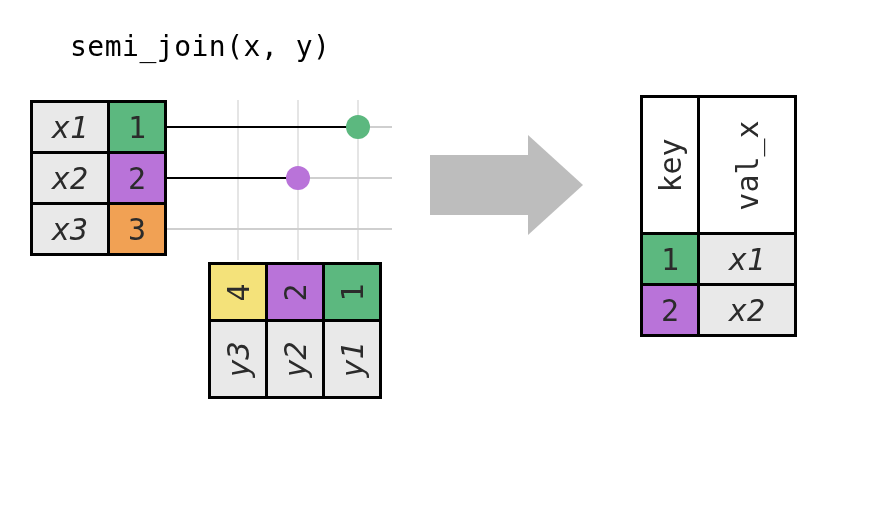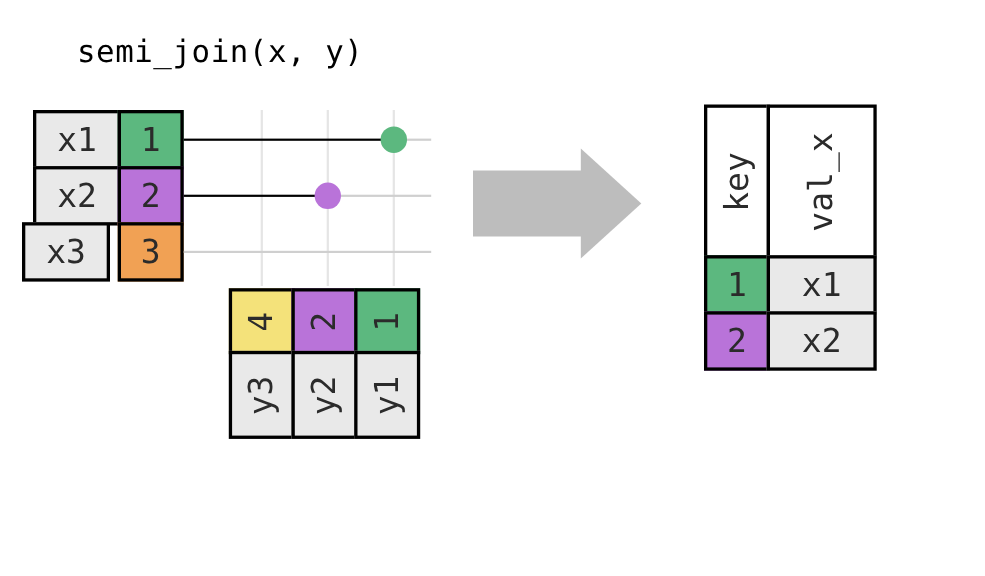--- a/index.html
+++ b/index.html
@@ -30,21 +30,21 @@
     justify-content: center;
     font-size: 30px;
     color: #2b2b2b;
     background: #e9e9e9;
   }
   .cell.narrow { width: 60px; }
   .green  { background: #5cb87f; }
   .purple { background: #b973d9; }
   .orange { background: #f1a154; }
   .yellow { background: #f4e27a; }
-  .grey   { background: #e9e9e9; }
+  .grey   { background: #e9e9e9; font-style: italic; }
   .white  { background: #ffffff; }
 
   .rot {
     transform: rotate(-90deg);
   }
   .line {
     position: absolute;
     height: 2px;
     background: #000;
   }
@@ -83,21 +83,21 @@
 <body>
 
 <div class="title">semi_join(x, y)</div>
 
 <div class="cell grey" style="left:30px;  top:100px;">x1</div>
 <div class="cell narrow green" style="left:107px; top:100px;">1</div>
 
 <div class="cell grey" style="left:30px;  top:151px;">x2</div>
 <div class="cell narrow purple" style="left:107px; top:151px;">2</div>
 
-<div class="cell grey" style="left:20px;  top:202px;">x3</div>
+<div class="cell grey" style="left:30px;  top:202px;">x3</div>
 <div class="cell narrow orange" style="left:107px; top:202px;">3</div>
 
 <div class="vguide" style="left:237px; top:100px; height:160px;"></div>
 <div class="vguide" style="left:297px; top:100px; height:160px;"></div>
 <div class="vguide" style="left:357px; top:100px; height:160px;"></div>
 
 <div class="line" style="left:167px; top:126px; width:190px;"></div>
 <div class="line grey" style="left:357px; top:126px; width:35px;"></div>
 <div class="line" style="left:167px; top:177px; width:130px;"></div>
 <div class="line grey" style="left:297px; top:177px; width:95px;"></div>

